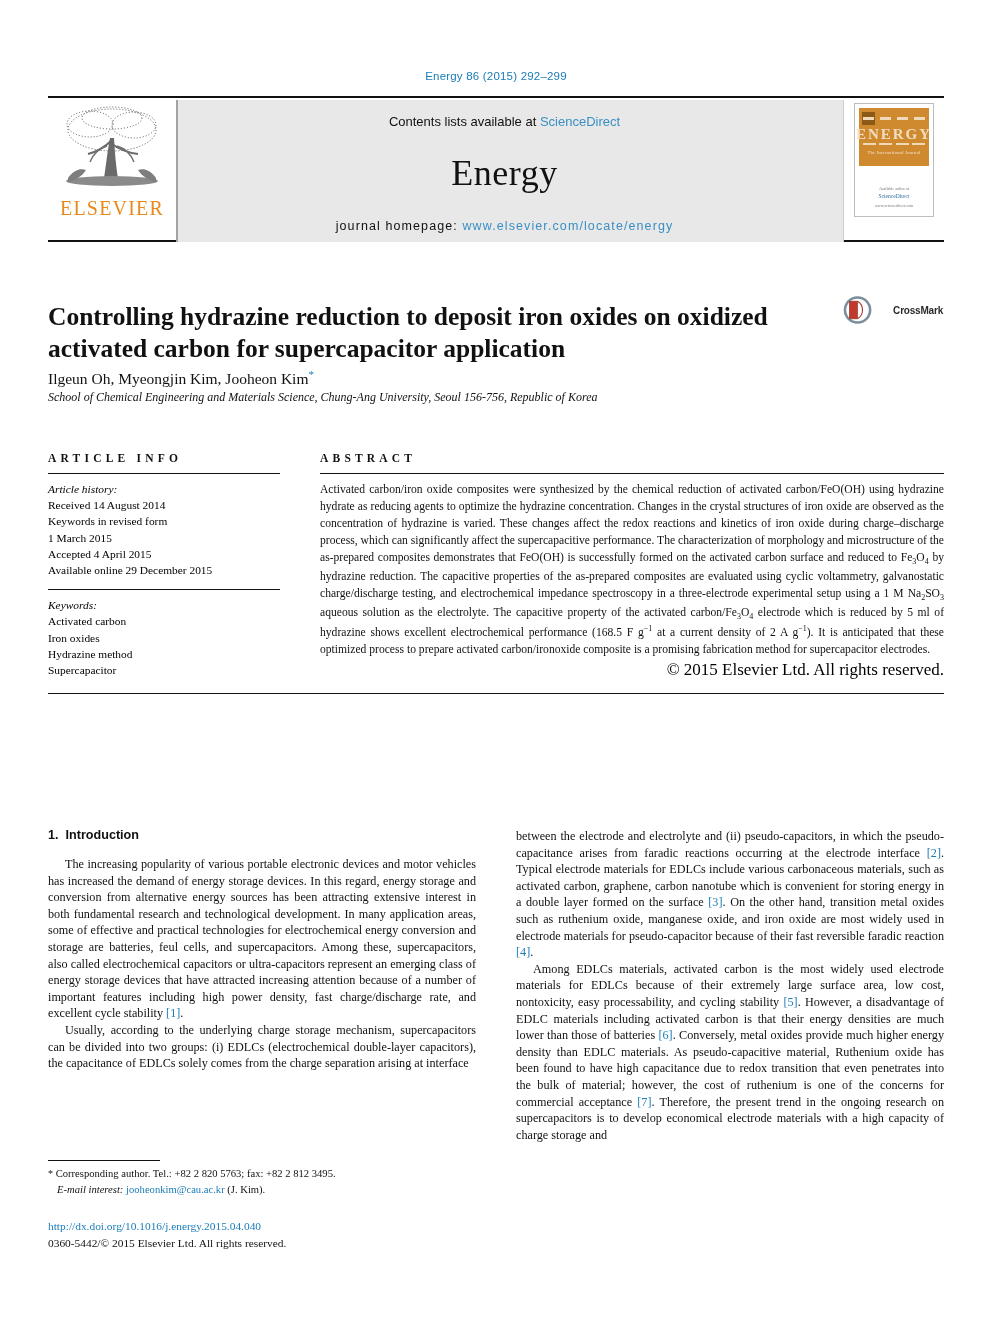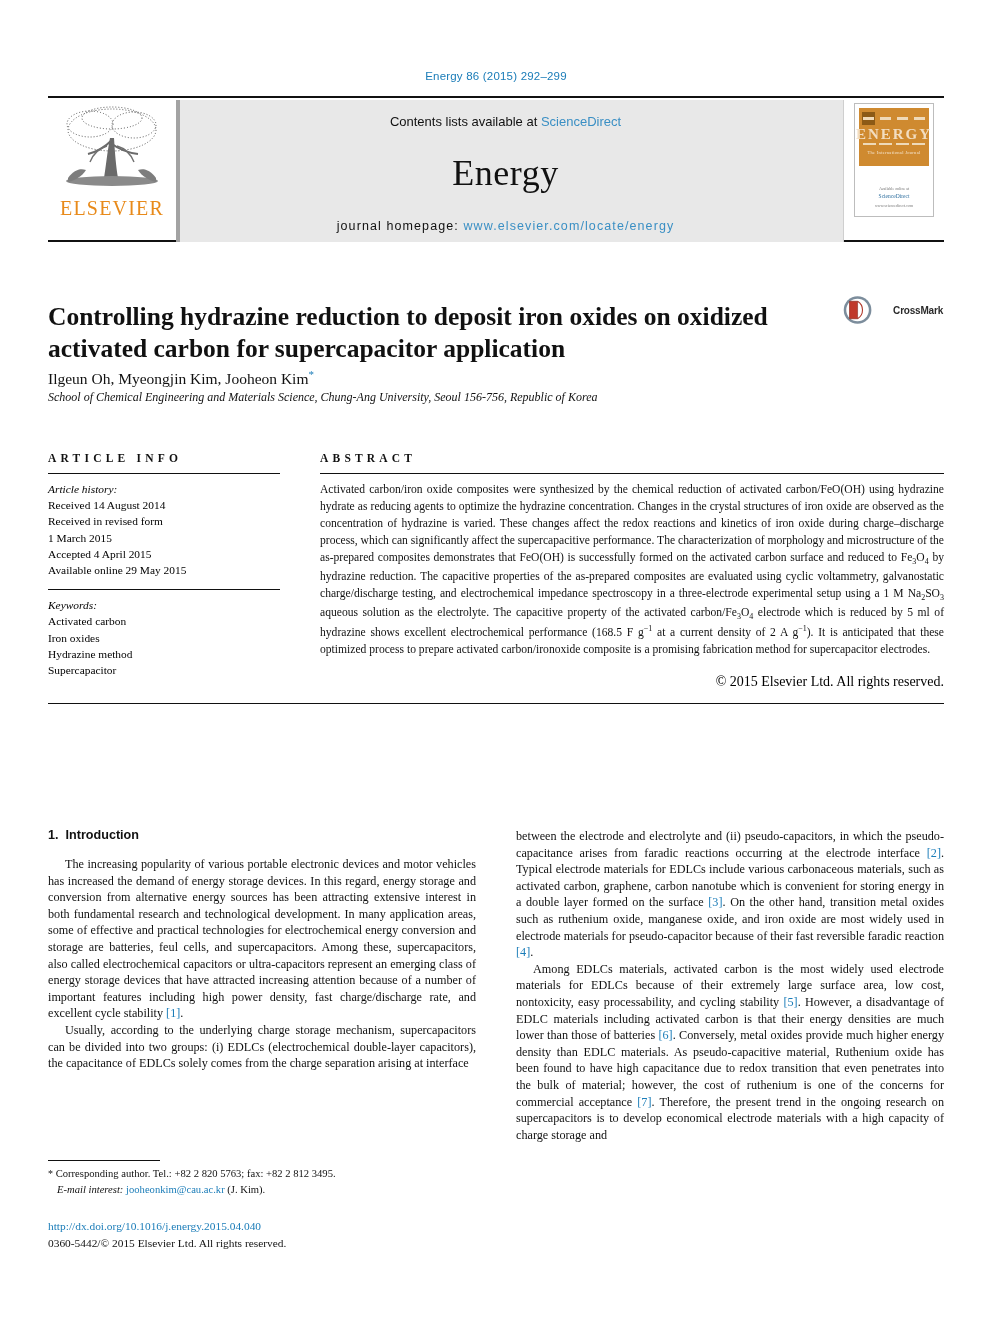--- a/index.html
+++ b/index.html
@@ -53,21 +53,21 @@
     padding-top: 2px;
   }
   .elsevier-box {
     width: 128px;
     flex: 0 0 128px;
     display: flex;
     flex-direction: column;
     align-items: center;
     justify-content: flex-start;
     padding-top: 4px;
-    border-right: 4px solid #a3a3a3;
+    border-right: 2px solid #a3a3a3;
   }
   .tree-svg { display:block; }
   .elsevier-word {
     font-family: "Liberation Serif", serif;
     font-size: 20px;
     letter-spacing: 1.2px;
     color: #e88a1a;
     margin-top: 1px;
   }
   .masthead-center {
@@ -277,22 +277,22 @@
   .abstract {
     font-size: 11.6px;
     line-height: 1.47;
     text-align: justify;
     color: #111;
   }
   .abstract sub { font-size: 8px; }
   .abstract sup { font-size: 8px; }
   .copyright {
     text-align: right;
-    font-size: 14px;
-    margin-top: 16px;
+    font-size: 17px;
+    margin-top: 2px;
   }
   .infoblock-bottomrule {
     border-top: 1.6px solid #111;
     margin-top: 13px;
   }
 
   
   .body-cols {
     position: absolute;
     left: 48px;
@@ -450,24 +450,24 @@
   </div>
 
   <div class="infoblock">
     <div class="cols">
 
       <div class="col-info">
         <div class="secthead">ARTICLE INFO</div>
         <div class="rule"></div>
         <div class="info-label">Article history:</div>
         <div class="info-line">Received 14 August 2014</div>
-        <div class="info-line">Received in revised form</div>
+        <div class="info-line">Keywords in revised form</div>
         <div class="info-line">1 March 2015</div>
         <div class="info-line">Accepted 4 April 2015</div>
-        <div class="info-line">Available online 29 May 2015</div>
+        <div class="info-line">Available online 29 December 2015</div>
         <div class="rule-thin"></div>
         <div class="info-label">Keywords:</div>
         <div class="info-line">Activated carbon</div>
         <div class="info-line">Iron oxides</div>
         <div class="info-line">Hydrazine method</div>
         <div class="info-line">Supercapacitor</div>
       </div>
 
       <div class="col-abs">
         <div class="secthead">ABSTRACT</div>

